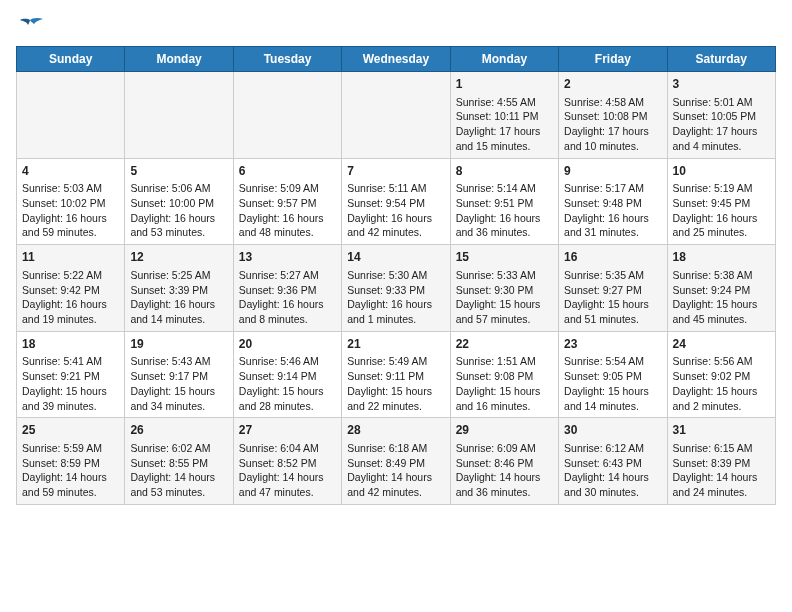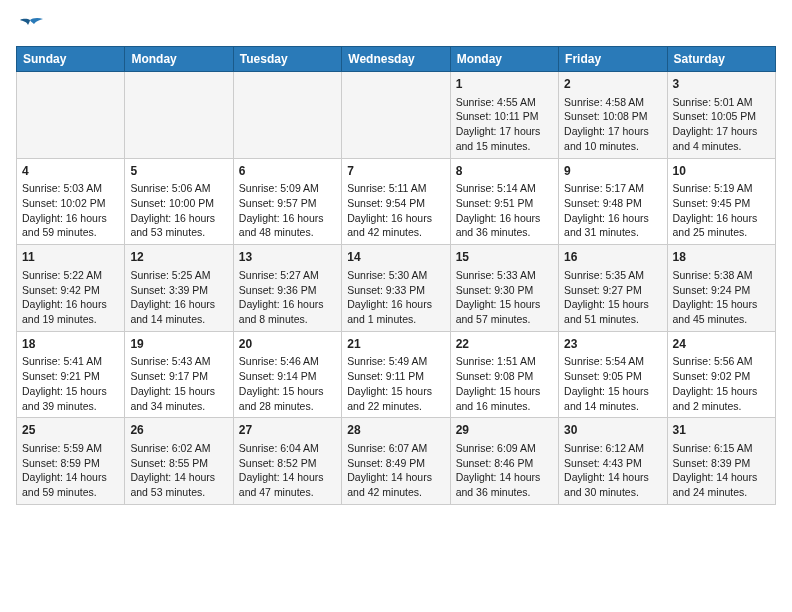--- a/index.html
+++ b/index.html
@@ -47,21 +47,21 @@
       color: #333;
     }
     table {
       width: 100%;
       border-collapse: collapse;
       font-size: 10.5px;
     }
     thead tr th {
       background-color: #2a7ab8;
       color: #fff;
-      text-align: left;
+      text-align: center;
       padding: 5px 6px;
       font-size: 12px;
       font-weight: bold;
       border: 1px solid #1a5a8a;
     }
     tbody tr td {
       border: 1px solid #ccc;
       vertical-align: top;
       padding: 4px 5px;
       height: 80px;
@@ -315,36 +315,36 @@
         </td>
         <td>
           <span class="day-number">27</span>
           <div>Sunrise: 6:04 AM</div>
           <div>Sunset: 8:52 PM</div>
           <div>Daylight: 14 hours</div>
           <div>and 47 minutes.</div>
         </td>
         <td>
           <span class="day-number">28</span>
-          <div>Sunrise: 6:07 AM</div>
+          <div>Sunrise: 6:18 AM</div>
           <div>Sunset: 8:49 PM</div>
           <div>Daylight: 14 hours</div>
           <div>and 42 minutes.</div>
         </td>
         <td>
           <span class="day-number">29</span>
           <div>Sunrise: 6:09 AM</div>
           <div>Sunset: 8:46 PM</div>
           <div>Daylight: 14 hours</div>
           <div>and 36 minutes.</div>
         </td>
         <td>
           <span class="day-number">30</span>
           <div>Sunrise: 6:12 AM</div>
-          <div>Sunset: 4:43 PM</div>
+          <div>Sunset: 6:43 PM</div>
           <div>Daylight: 14 hours</div>
           <div>and 30 minutes.</div>
         </td>
         <td>
           <span class="day-number">31</span>
           <div>Sunrise: 6:15 AM</div>
           <div>Sunset: 8:39 PM</div>
           <div>Daylight: 14 hours</div>
           <div>and 24 minutes.</div>
         </td>

